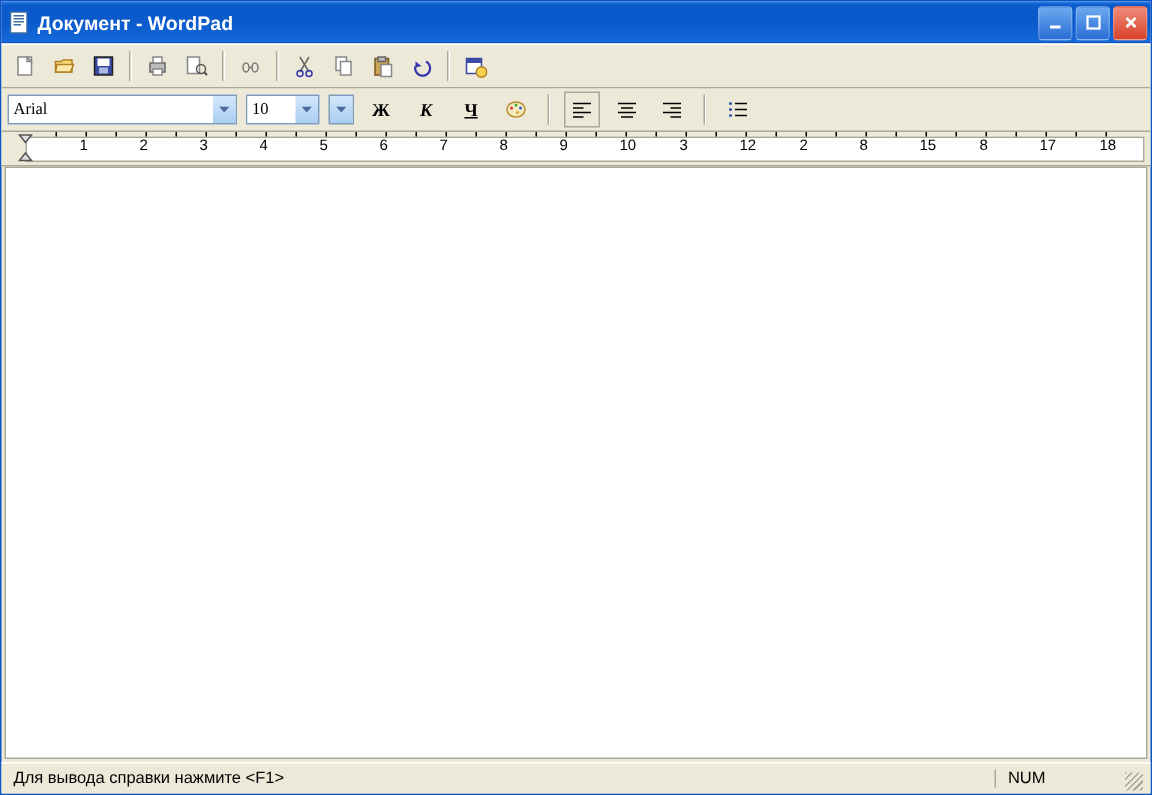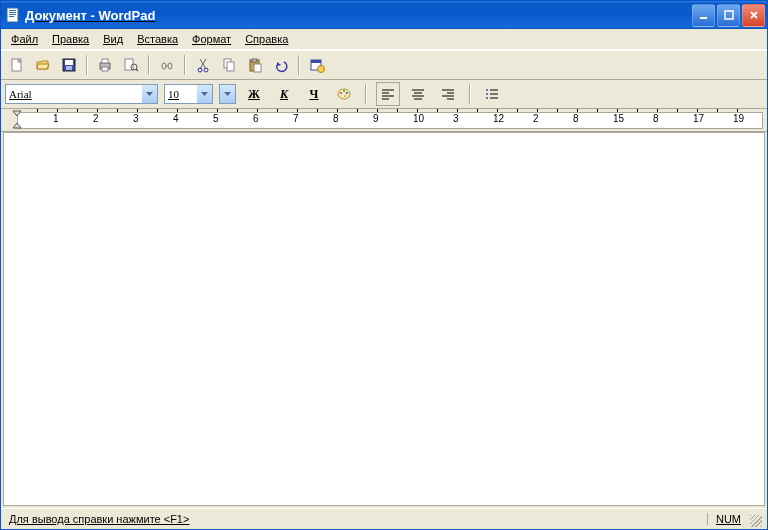--- a/index.html
+++ b/index.html
@@ -1,16 +1,16 @@
 <!DOCTYPE html>
 <html><head>
 <meta charset="utf-8">
 <style>
 html,body{margin:0;padding:0;font-family:Tahoma,Arial,sans-serif;font-size:11px;background:#fff;}
-.window{width:768px;height:530px;border:1px solid #0c54c5;box-sizing:border-box;background:#ece9d8;display:flex;flex-direction:column;text-decoration:underline;}
+.window{width:768px;height:530px;border:1px solid #0c54c5;box-sizing:border-box;background:#ece9d8;display:flex;flex-direction:column;}
 .titlebar{height:28px;background:linear-gradient(to bottom,#2a80e8 0%,#0a5acb 8%,#0a5acb 50%,#1668d9 95%,#0a4aa8 100%);display:flex;align-items:center;color:#fff;font-weight:bold;font-size:13px;padding:0 2px 0 4px;}
 .titlebar .icon{width:16px;height:16px;margin-right:4px;}
 .titlebar .spacer{flex:1;}
 .tcap{display:flex;gap:2px;}
 .cap{width:21px;height:21px;border-radius:3px;display:flex;align-items:center;justify-content:center;border:1px solid #fff3;}
 .cap.min,.cap.max{background:linear-gradient(to bottom,#6ca9ef,#2b6ed6);}
 .cap.close{background:linear-gradient(to bottom,#f08a7a,#d8442a);}
 .menubar{height:20px;background:#ece9d8;border-bottom:1px solid #fff;display:flex;align-items:center;padding:0 4px;gap:2px;}
 .menuitem{padding:1px 6px;cursor:default;}
 .menuitem u{text-decoration:underline;}
@@ -23,21 +23,21 @@
 .combo .drop{width:15px;height:18px;background:linear-gradient(to bottom,#d4e7fb,#a9cdf3);display:flex;align-items:center;justify-content:center;}
 .fbtn{width:22px;height:22px;display:flex;align-items:center;justify-content:center;font:bold 12px "Times New Roman";border:1px solid transparent;}
 .fbtn.pressed,.fbtn:hover{border:1px solid #aca899;}
 .ruler{height:22px;background:#ece9d8;border-bottom:1px solid #aca899;position:relative;overflow:hidden;font-size:10px;padding-left:16px;}
 .ruler-strip{position:absolute;left:16px;right:4px;top:3px;height:15px;background:#fff;border:1px solid #aca899;}
 .ruler-marks{position:absolute;left:16px;top:3px;right:4px;height:15px;display:flex;}
 .cm{position:absolute;top:0;width:1px;}
 .cm .tick{position:absolute;bottom:0;width:1px;background:#000;height:6px;}
 .cm .lbl{position:absolute;top:1px;left:-4px;font-size:10px;}
 .editor{flex:1;background:#fff;border:1px solid #aca899;margin:0 2px 2px 2px;overflow:auto;}
-.status{height:20px;background:#ece9d8;border-top:1px solid #fff;display:flex;align-items:center;padding:0 4px;font-size:11px;}
+.status{height:20px;background:#ece9d8;border-top:1px solid #fff;display:flex;align-items:center;padding:0 4px;font-size:11px;gap:44px;}
 .status .cell{padding:0 4px;}
 .status .spacer{flex:1;}
 .status .grip{width:18px;height:18px;position:relative;}
 .status .grip::after{content:"";position:absolute;right:1px;bottom:1px;width:12px;height:12px;background:repeating-linear-gradient(135deg,#aca899 0 1px,transparent 1px 3px);}
 svg{display:block;}
 </style>
 </head>
 <body>
 
 <div class="window">
@@ -65,28 +65,20 @@
           </svg>
         </div>
       <div class="cap close">
           <svg width="10" height="10">
             <path d="M2 2 L8 8 M8 2 L2 8" stroke="#fff" stroke-width="1.8"></path>
           </svg>
         </div>
     </div>
   </div>
 
-  <div class="menubar">
-    <span class="menuitem"><span><u>Ф</u>айл</span></span>
-    <span class="menuitem"><span><u>П</u>равка</span></span>
-    <span class="menuitem"><span><u>В</u>ид</span></span>
-    <span class="menuitem"><span><u>В</u>ставка</span></span>
-    <span class="menuitem"><span><u>Ф</u>ормат</span></span>
-    <span class="menuitem"><span><u>С</u>правка</span></span>
-  </div>
 
   <div class="toolbar">
     <div class="tbtn">
         <svg width="16" height="16">
           <rect x="3" y="2" width="9" height="12" fill="#fff" stroke="#888"></rect>
           <path d="M9 2 L12 5 L9 5 Z" fill="#ddd" stroke="#888"></path>
         </svg>
       </div>
     <div class="tbtn">
         <svg width="16" height="16">
@@ -355,21 +347,21 @@
           <div class="tick" style="height:3px"></div>
         </div>
         <div class="cm" style="left: 680px;">
           <div class="lbl">17</div>
           <div class="tick"></div>
         </div>
         <div class="cm" style="left: 660px;">
           <div class="tick" style="height:3px"></div>
         </div>
         <div class="cm" style="left: 720px;">
-          <div class="lbl">19</div>
+          <div class="lbl">18</div>
           <div class="tick"></div>
         </div>
         <div class="cm" style="left: 700px;">
           <div class="tick" style="height:3px"></div>
         </div>
       </div>
   </div>
 
   <div class="editor"></div>
 

